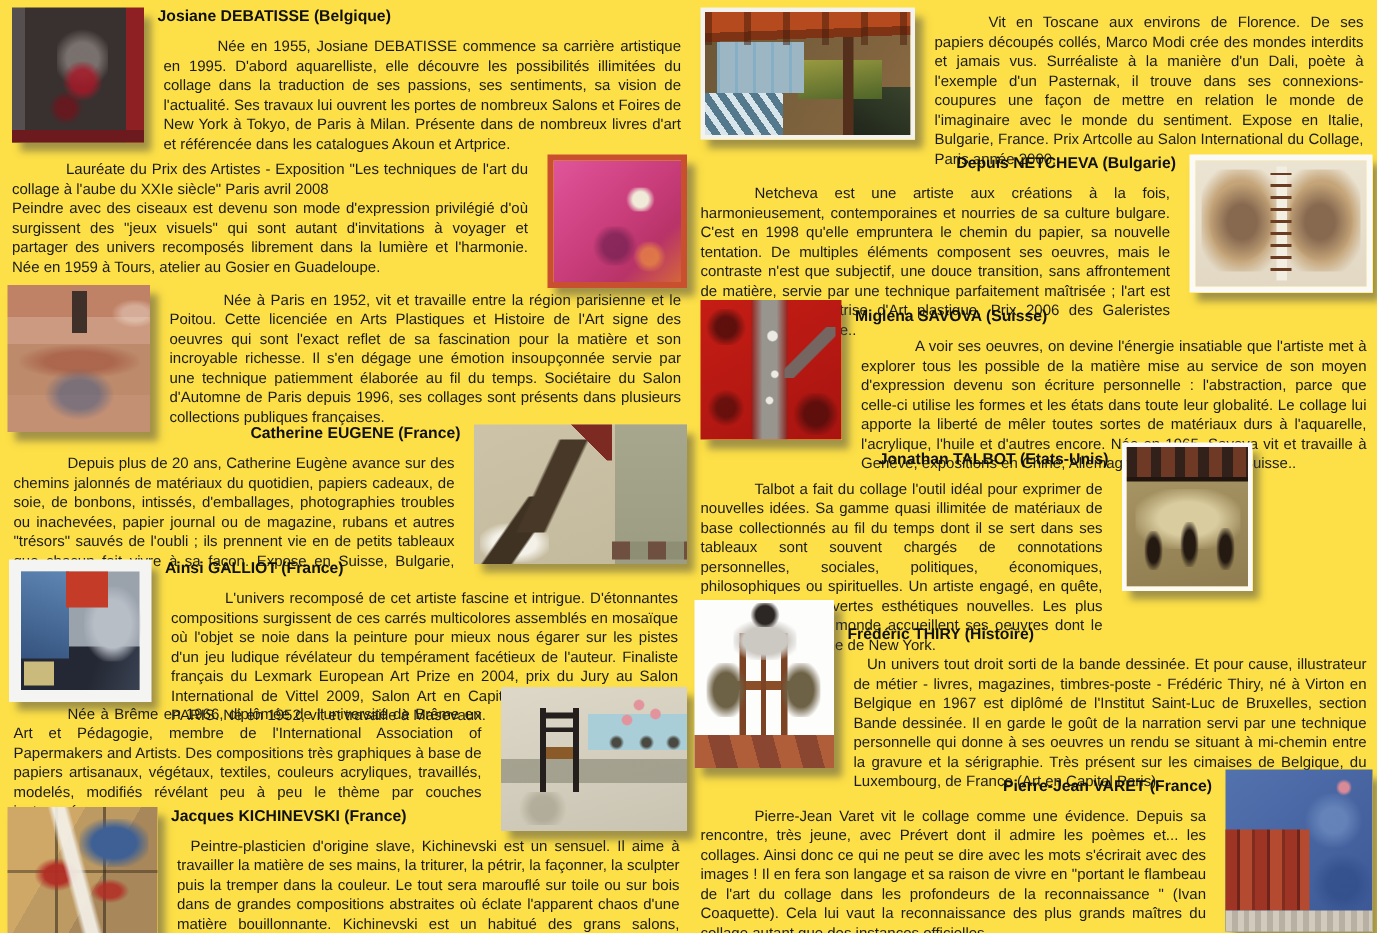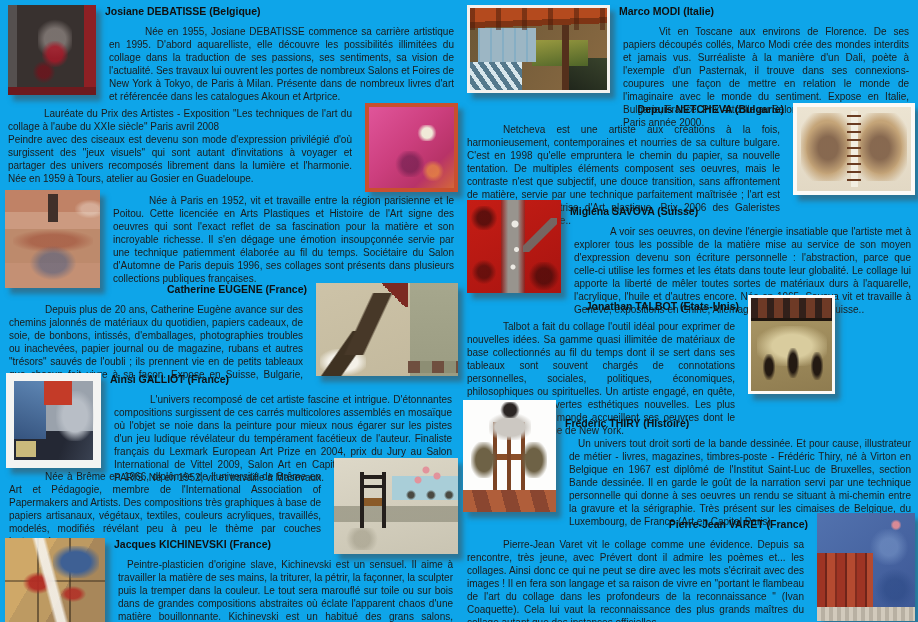--- a/index.html
+++ b/index.html
@@ -1,16 +1,16 @@
 <!DOCTYPE html>
 <html><head>
 <meta charset="utf-8">
 <style>
   html,body{margin:0;padding:0;background:#e8e8e8;}
-  .page{position:relative;width:918px;height:622px;background:#0ea5e9;overflow:hidden;
+  .page{position:relative;width:918px;height:622px;background:#fde047;overflow:hidden;
         font-family:"Liberation Sans","DejaVu Sans",sans-serif;}
   .entry{position:absolute;display:flex;gap:9px;align-items:flex-start;}
   .entry.img-right{flex-direction:row-reverse;}
   .txt{flex:1;min-width:0;}
   .txt h3{font-size:10.5px;line-height:12px;margin:0 0 8px 0;font-weight:bold;color:#101010;}
   .align-right .txt h3{text-align:right;}
   .txt p{margin:4px;font-size:10px;line-height:13px;text-align:justify;color:#1b1b1b;
          white-space:pre-line;text-indent:36px;}
   .small-indent .txt p{text-indent:9px;}
   .thumb{flex:none;position:relative;box-shadow:5px 6px 5px rgba(70,70,70,.5);}
@@ -184,21 +184,20 @@
     <div class="thumb art-kichinevski"></div>
     <div class="txt">
       <h3>Jacques KICHINEVSKI (France)</h3>
       <p>Peintre-plasticien d'origine slave, Kichinevski est un sensuel. Il aime à travailler la matière de ses mains, la triturer, la pétrir, la façonner, la sculpter puis la tremper dans la couleur. Le tout sera marouflé sur toile ou sur bois dans de grandes compositions abstraites  où éclate l'apparent chaos d'une matière bouillonnante. Kichinevski est un habitué des grans salons, sociétaire du Salon d'Automne. En collections publiques et privées.</p>
     </div>
   </article>
 
   <article class="entry" style="left:467px;top:5px;width:446px">
     <div class="thumb art-modi"></div>
     <div class="txt">
-      <h3>Marco MODI (Italie)</h3>
       <p>Vit en Toscane aux environs de Florence. De ses papiers découpés collés, Marco Modi crée des mondes interdits et jamais vus. Surréaliste à la manière d'un Dali, poète à l'exemple d'un Pasternak, il trouve dans ses connexions-coupures une façon de mettre en relation le monde de l'imaginaire avec le monde du sentiment. Expose en Italie, Bulgarie, France. Prix Artcolle au Salon International du Collage, Paris année 2000.</p>
     </div>
   </article>
 
   <article class="entry img-right align-right" style="left:463px;top:103px;width:452px">
     <div class="thumb art-netcheva"></div>
     <div class="txt">
       <h3>Depuis NETCHEVA (Bulgarie)</h3>
       <p>Netcheva est une artiste aux créations à la fois, harmonieusement, contemporaines et nourries de sa culture bulgare. C'est en 1998 qu'elle empruntera le chemin du papier, sa nouvelle tentation. De multiples éléments composent ses oeuvres, mais le contraste n'est que subjectif, une douce transition, sans affrontement de matière, servie par une technique parfaitement maîtrisée ; l'art est silence dit-elle.  Maîtrise d'Art plastique, Prix 2006 des Galeristes Nationaux de Bulgarie..</p>
     </div>

